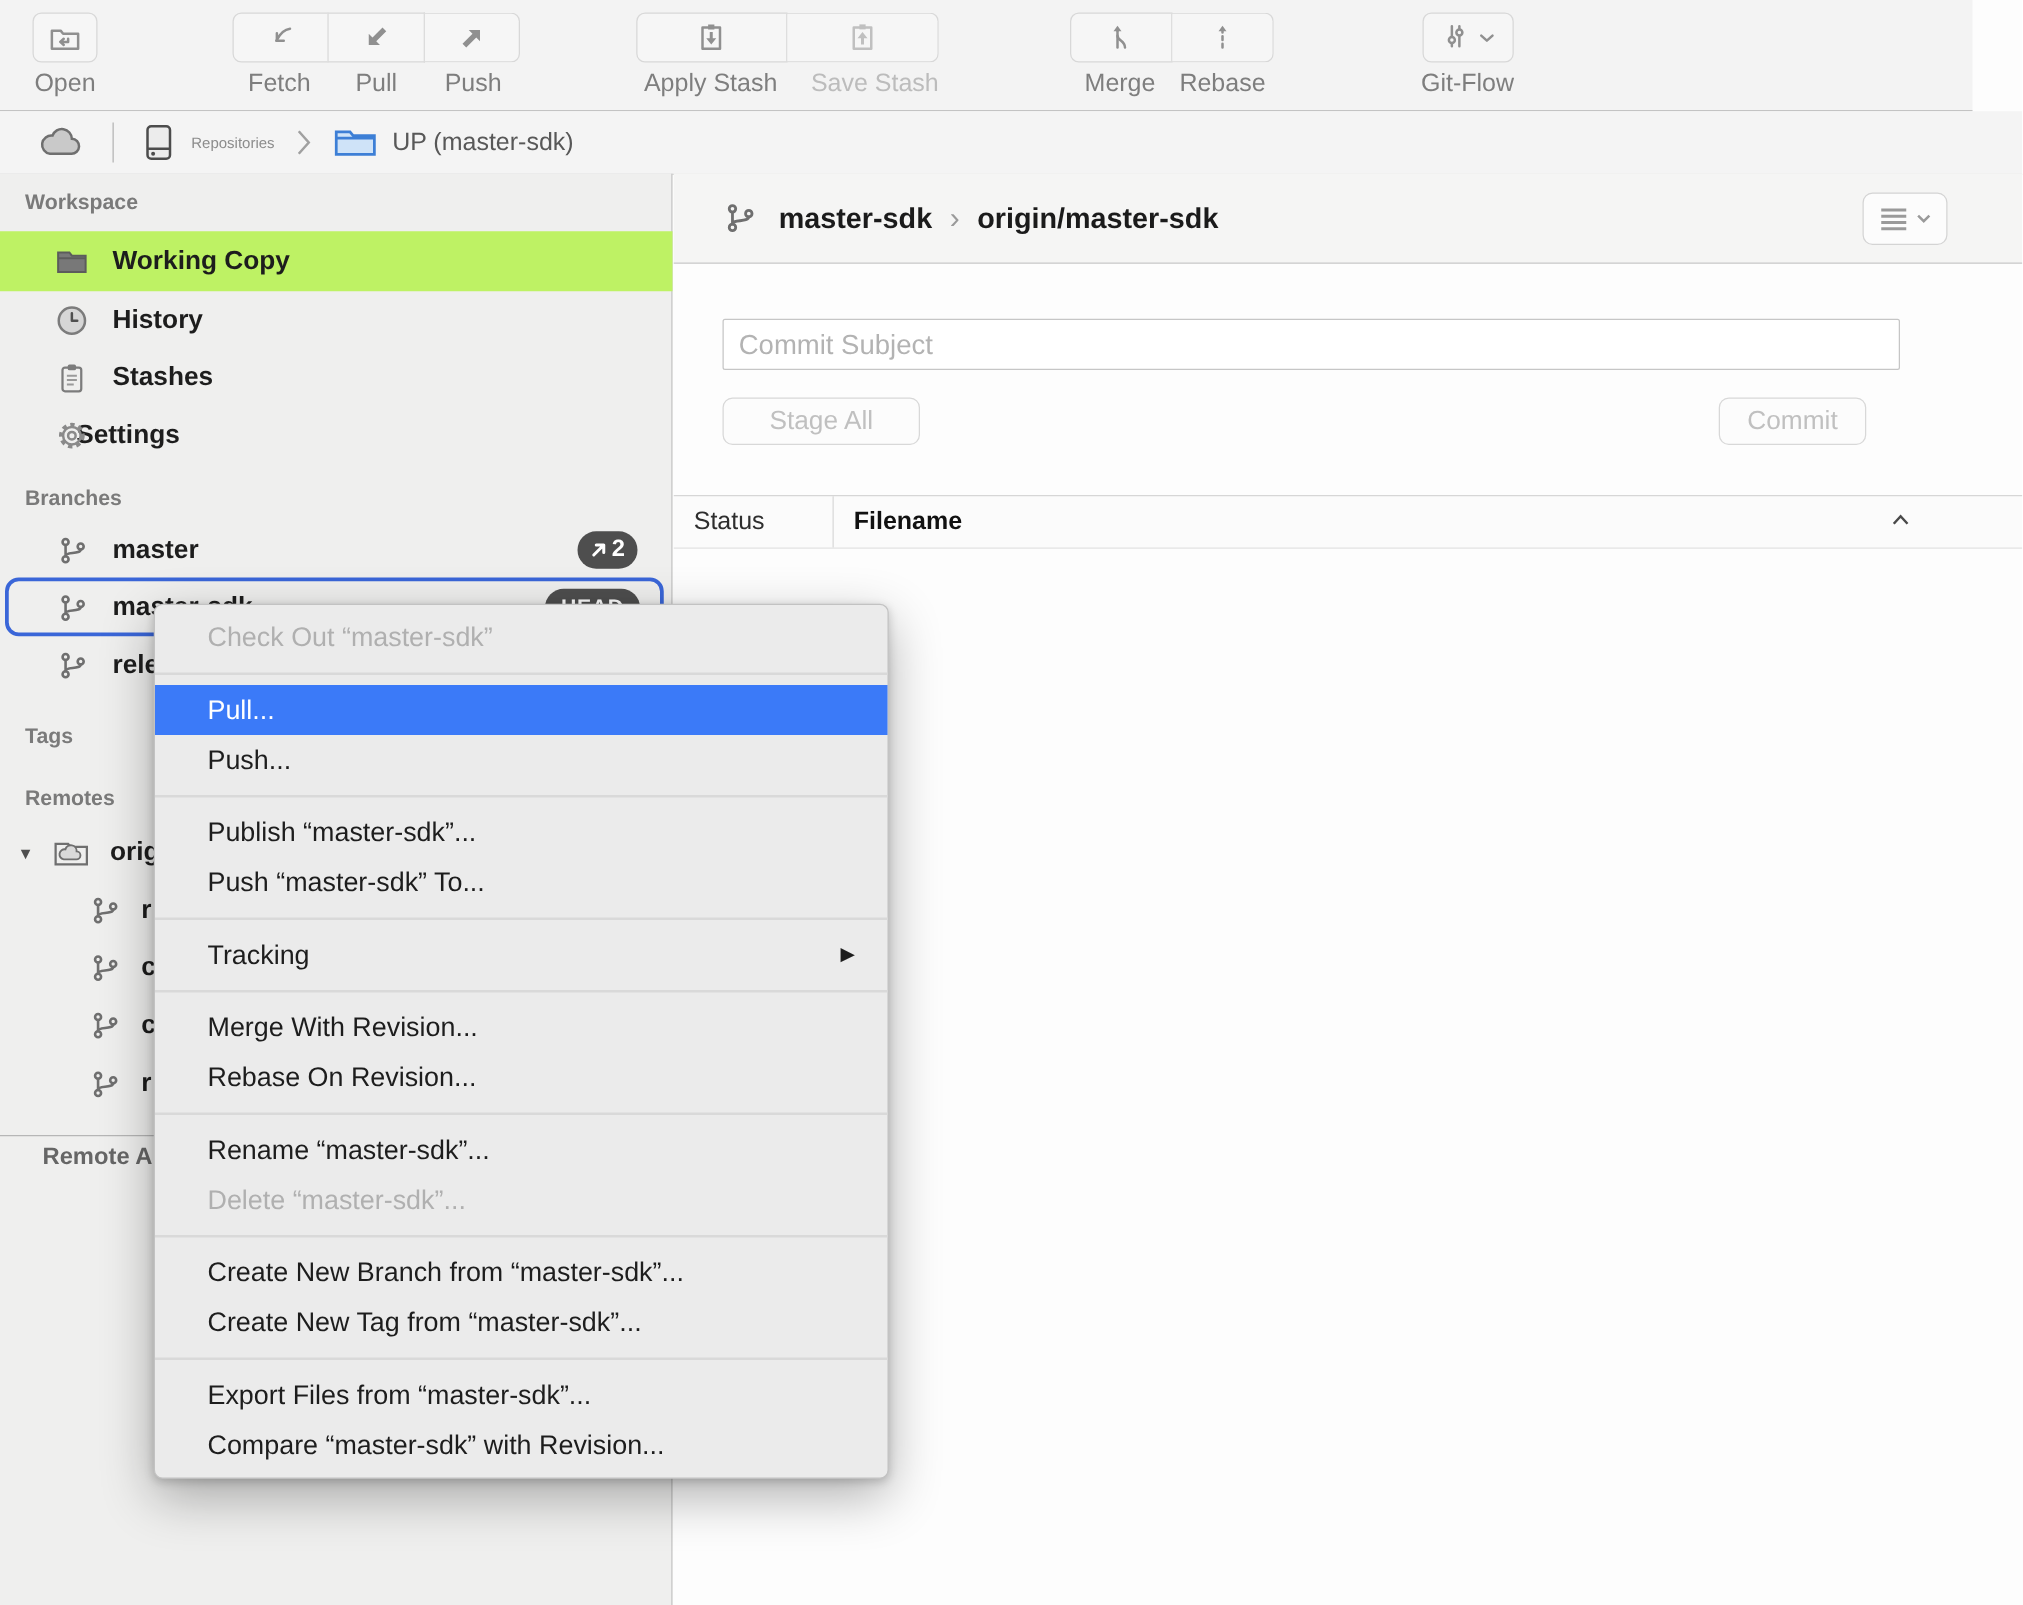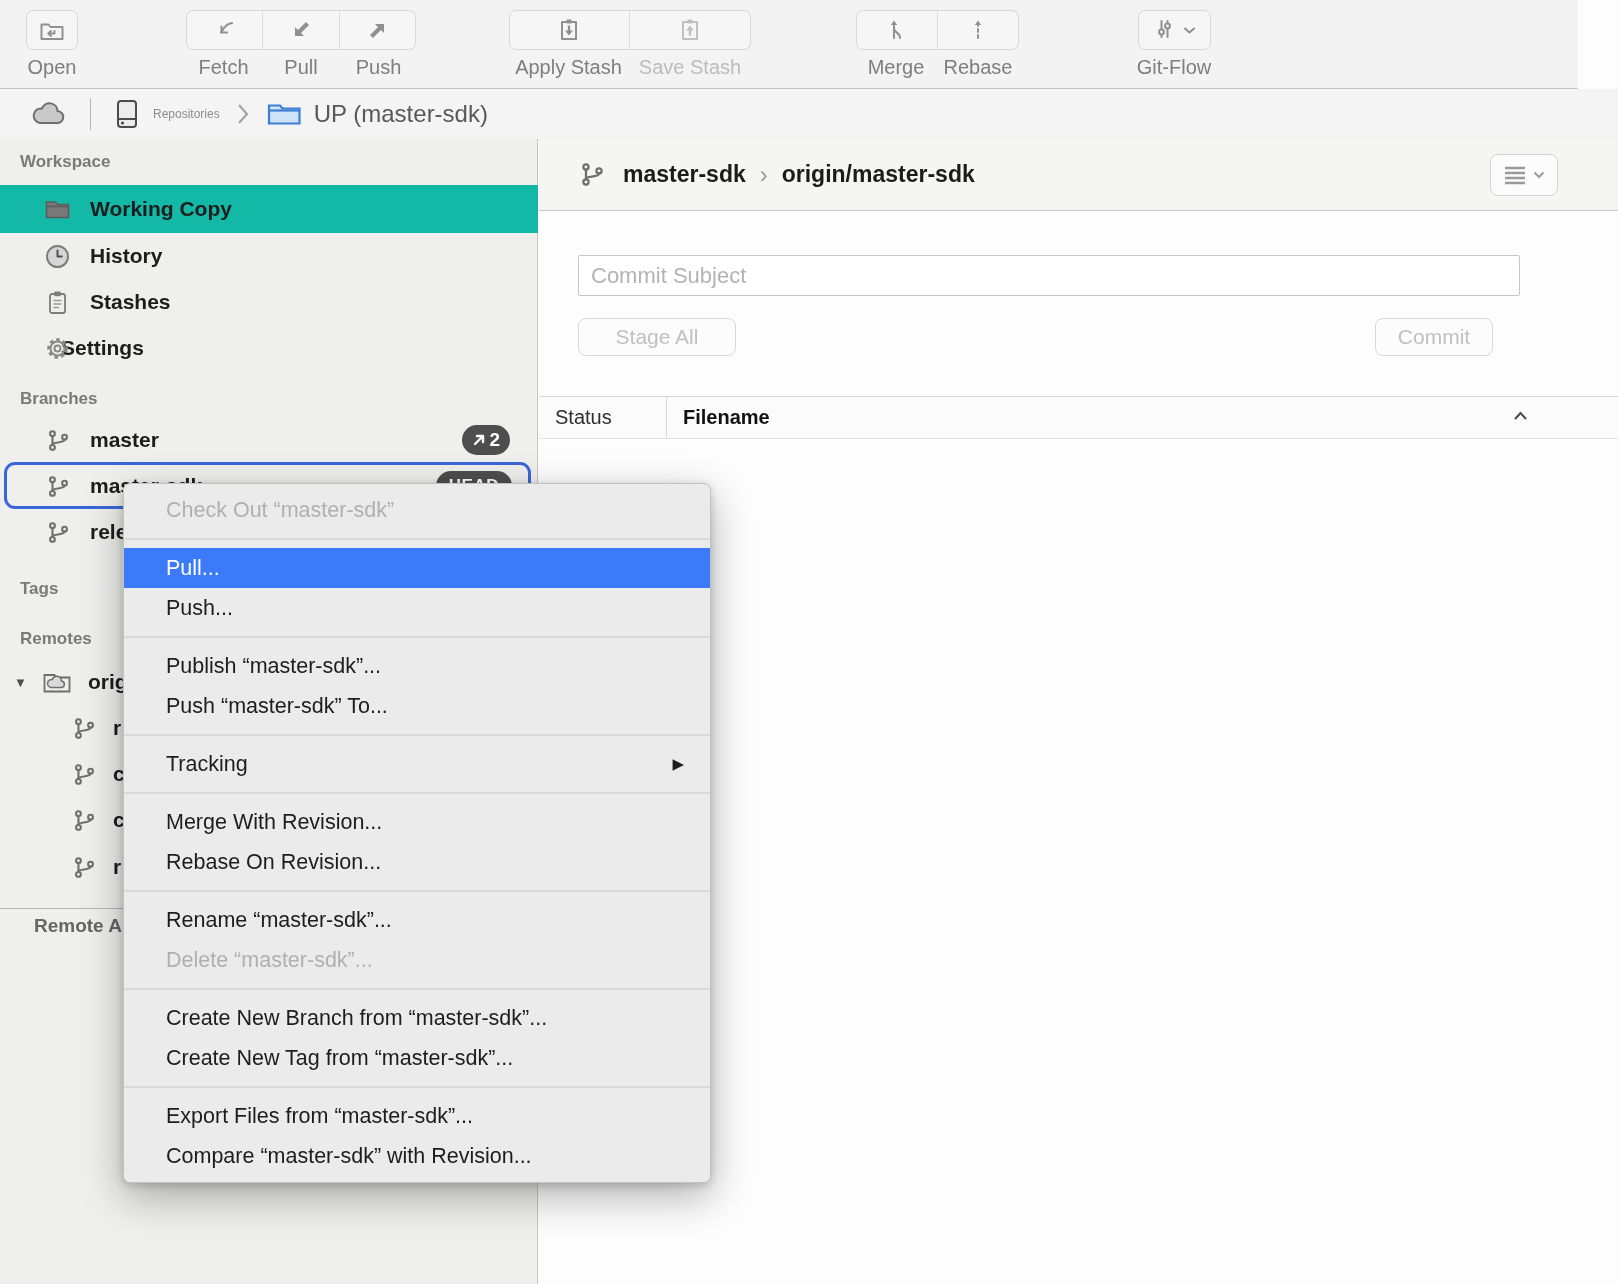--- a/index.html
+++ b/index.html
@@ -10,38 +10,38 @@
   #toolbar{position:absolute;left:0;top:0;width:1578px;height:88px;background:#f3f3f3;border-bottom:1px solid #c3c3c3;}
   .tgroup{position:absolute;top:10px;display:flex;flex-direction:column;align-items:center;}
   .segrow{display:flex;}
   .seg{height:40px;background:#f6f6f6;border:1px solid #d8d8d8;display:flex;align-items:center;justify-content:center;box-sizing:border-box;padding:0;cursor:default;}
   .seg + .seg{border-left:1px solid #dcdcdc;margin-left:-1px;}
   .seg.first{border-radius:7px 0 0 7px;}
   .seg.last{border-radius:0 7px 7px 0;}
   .seg.only{border-radius:7px;}
   .lblrow{display:flex;margin-top:6px;}
   .tlabel{font-size:20px;color:#7e7e7e;text-align:center;white-space:nowrap;}
-  .tlabel.disabled{color:#bcbcbc;}
+  .tlabel.disabled{color:#bcbcbc;text-align:right;}
   .ticon{stroke:#909090;fill:none;stroke-width:2;stroke-linecap:round;stroke-linejoin:round;}
   .ticon .fillp{fill:#909090;stroke:none;}
   .ticon.dis{stroke:#c0c0c0;}
   .ticon.dis .fillp{fill:#c0c0c0;}
 
   
   #breadcrumb{position:absolute;left:0;top:89px;width:1618px;height:50px;background:#f4f4f4;border-bottom:1px solid #c9c9c9;display:flex;align-items:center;}
   .bc-text{font-size:12px;color:#8c8c8c;}
-  .bc-repo{font-size:24px;color:#585858;}
+  .bc-repo{font-size:20px;color:#585858;}
   .bc-div{width:1px;height:32px;background:#b3b3b3;margin:0 22px;}
 
   
   #sidebar{position:absolute;left:0;top:139px;width:538px;height:1145px;background:#efefee;border-right:1px solid #c6c6c6;box-sizing:border-box;}
   .sheader{position:absolute;left:20px;font-size:17px;font-weight:700;color:#7a7a7a;}
   .srow{position:absolute;left:0;width:538px;height:46px;display:flex;align-items:center;}
   .srow .slabel{font-size:21px;font-weight:600;color:#1d1d1d;white-space:nowrap;}
-  .srow.sel{background:#14b8a6;height:48px;}
+  .srow.sel{background:#bef264;height:48px;}
   .sicon{position:absolute;left:44px;width:27px;height:27px;}
   .br-ic{width:25px;height:25px;color:#6f6f6f;}
   .br-ic *{stroke:currentColor;fill:none;stroke-width:2;stroke-linecap:round;}
   .badge{position:absolute;height:30px;border-radius:16px;background:#4e4e4e;color:#fff;display:flex;align-items:center;justify-content:center;font-weight:700;}
   #focusring{position:absolute;left:4px;top:323px;width:527px;height:47px;border:3px solid #3a66d8;border-radius:11px;box-sizing:border-box;z-index:6;pointer-events:none;}
   .sdivider{position:absolute;left:0;top:769px;width:538px;height:1px;background:#b6b6b6;}
 
   
   #main{position:absolute;left:539px;top:139px;width:1079px;height:1145px;background:#fdfdfd;}
   #mheader{position:absolute;left:0;top:0;width:1079px;height:71px;background:#f5f5f4;border-bottom:1px solid #c9c9c9;display:flex;align-items:center;}

